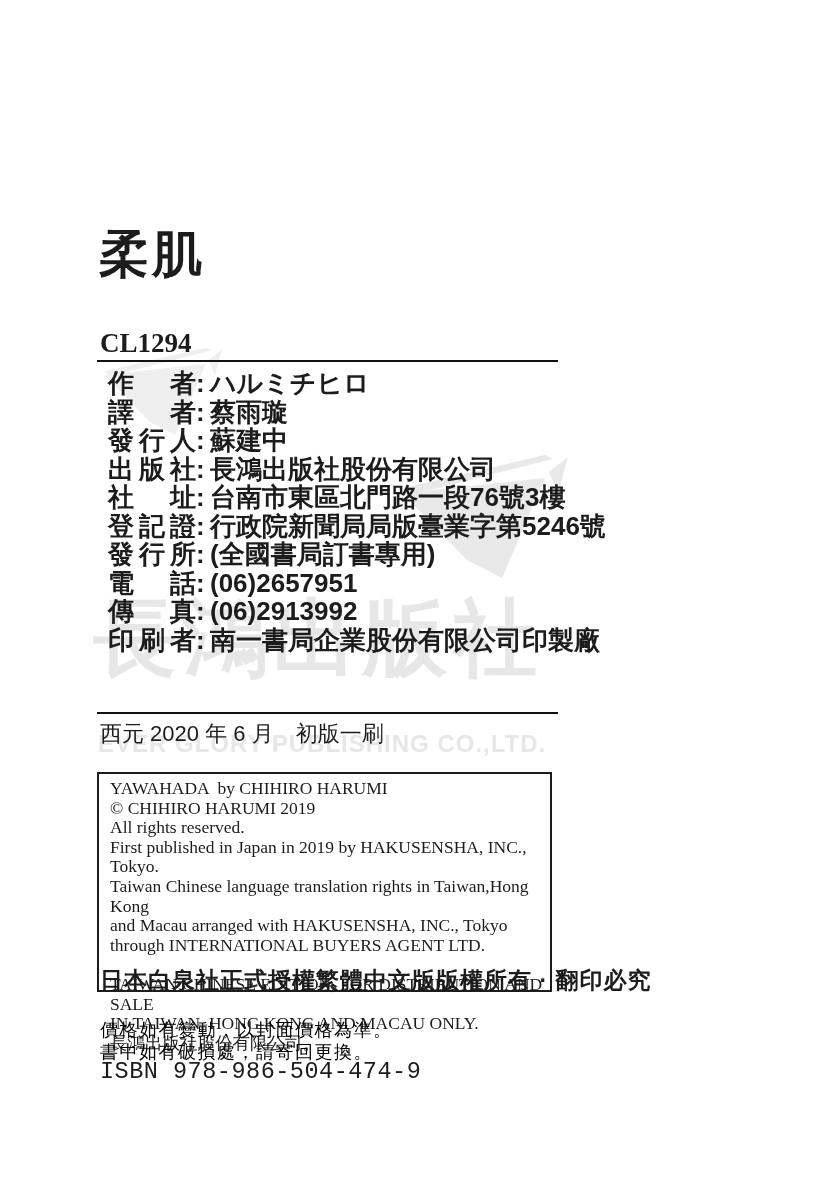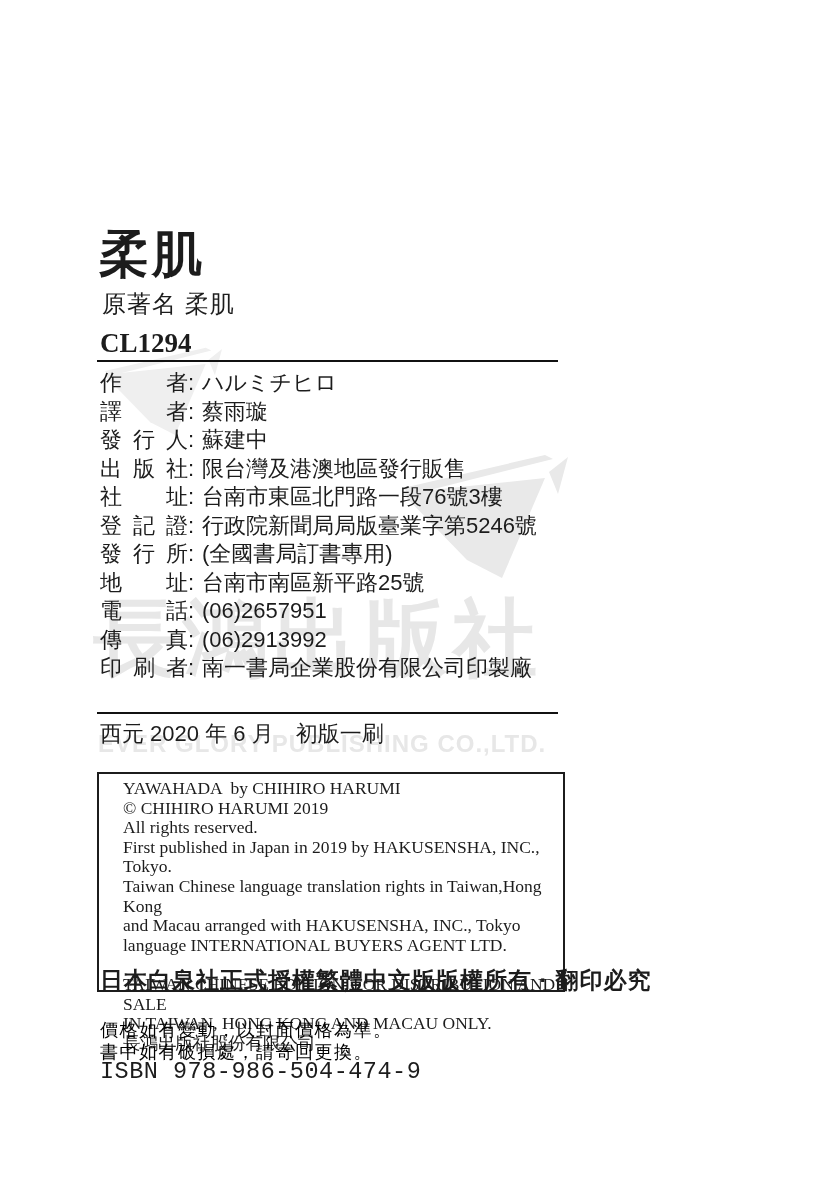--- a/index.html
+++ b/index.html
@@ -24,30 +24,30 @@
   .title{
     left:99px;top:226px;font-size:50px;line-height:1.15;font-weight:bold;
     letter-spacing:3px;margin:0;
   }
   .subtitle{left:102px;top:288px;font-size:24px;font-weight:500;letter-spacing:1px;}
   .code{left:100px;top:328px;font-size:27px;font-family:"Liberation Serif",serif;font-weight:bold;}
   .rule{left:97px;width:461px;height:0;border-top:2px solid #111;}
   .rule1{top:360px;}
   .rule2{top:712px;}
   .rows{left:100px;top:369px;width:460px;}
-  .row{height:28.5px;line-height:28.5px;font-size:22px;white-space:nowrap;font-weight:400;}
+  .row{height:28.5px;line-height:28.5px;font-size:26px;white-space:nowrap;font-weight:700;margin-left:8px;}
   .row .lbl{
     display:inline-block;width:88px;vertical-align:top;
     text-align:justify;text-align-last:justify;text-justify:inter-character;
   }
   .row .col{display:inline-block;width:14px;}
   .edition{left:100px;top:719px;font-size:22px;font-weight:400;white-space:pre-wrap;}
   .copybox{
     left:97px;top:772px;width:440px;height:206px;
-    border:2px solid #1c1c1c;padding:5px 0 5px 24px;
+    border:2px solid #1c1c1c;padding:5px 0 5px 11px;
     font-family:"Liberation Serif",serif;font-size:17.5px;
   }
   .copybox .bline{min-height:19.6px;line-height:19.6px;white-space:pre-wrap;}
   .license{
     left:100px;top:965px;width:462px;display:flex;
     font-size:23px;font-weight:bold;letter-spacing:1px;white-space:nowrap;
   }
   .note{
     left:100px;font-size:18px;font-family:"Liberation Serif",serif;
     letter-spacing:1.5px;color:#000000;white-space:nowrap;
@@ -68,49 +68,47 @@
   </svg>
   <svg class="wm" style="left:97px;top:341px" width="135" height="100" viewBox="0 0 190 140" aria-hidden="true">
     <path d="M11,42 L153,9 L161,13 L18,49 Z" fill="#efefef"></path>
     <path d="M157,26 L176,11 L166,48 Z" fill="#efefef"></path>
     <path d="M10,47 L153,32 L110,132 L75,114 Z" fill="#efefef"></path>
   </svg>
   <div class="wm wm-cjk">長鴻出版社</div>
   <div class="wm wm-en">EVER GLORY PUBLISHING CO.,LTD.</div>
 
   <h1 class="abs title">柔肌</h1>
-  <div class="abs subtitle">原著名 柔肌</div>
   <div class="abs code">CL1294</div>
   <div class="abs rule rule1"></div>
 
   <div class="abs rows">
     <div class="row"><span class="lbl">作者</span><span class="col">:</span><span class="val">ハルミチヒロ</span></div>
     <div class="row"><span class="lbl">譯者</span><span class="col">:</span><span class="val">蔡雨璇</span></div>
     <div class="row"><span class="lbl">發行人</span><span class="col">:</span><span class="val">蘇建中</span></div>
-    <div class="row"><span class="lbl">出版社</span><span class="col">:</span><span class="val">限台灣及港澳地區發行販售</span></div>
+    <div class="row"><span class="lbl">出版社</span><span class="col">:</span><span class="val">長鴻出版社股份有限公司</span></div>
     <div class="row"><span class="lbl">社址</span><span class="col">:</span><span class="val">台南市東區北門路一段76號3樓</span></div>
     <div class="row"><span class="lbl">登記證</span><span class="col">:</span><span class="val">行政院新聞局局版臺業字第5246號</span></div>
     <div class="row"><span class="lbl">發行所</span><span class="col">:</span><span class="val">(全國書局訂書專用)</span></div>
-    <div class="row"><span class="lbl">地址</span><span class="col">:</span><span class="val">台南市南區新平路25號</span></div>
     <div class="row"><span class="lbl">電話</span><span class="col">:</span><span class="val">(06)2657951</span></div>
     <div class="row"><span class="lbl">傳真</span><span class="col">:</span><span class="val">(06)2913992</span></div>
     <div class="row"><span class="lbl">印刷者</span><span class="col">:</span><span class="val">南一書局企業股份有限公司印製廠</span></div>
   </div>
 
   <div class="abs rule rule2"></div>
   <div class="abs edition">西元 2020 年 6 月　初版一刷</div>
 
   <div class="abs copybox">
     <div class="bline">YAWAHADA  by CHIHIRO HARUMI</div>
     <div class="bline">© CHIHIRO HARUMI 2019</div>
     <div class="bline">All rights reserved.</div>
     <div class="bline">First published in Japan in 2019 by HAKUSENSHA, INC., Tokyo.</div>
     <div class="bline">Taiwan Chinese language translation rights in Taiwan,Hong Kong</div>
     <div class="bline">and Macau arranged with HAKUSENSHA, INC., Tokyo</div>
-    <div class="bline">language INTERNATIONAL BUYERS AGENT LTD.</div>
+    <div class="bline">through INTERNATIONAL BUYERS AGENT LTD.</div>
     <div class="bline"></div>
     <div class="bline">TAIWAN CHINESE EDITION, FOR DISTRIBUTION AND SALE</div>
     <div class="bline">IN TAIWAN, HONG KONG AND MACAU ONLY.</div>
     <div class="bline">長鴻出版社股份有限公司。</div>
   </div>
 
   <div class="abs license">
     <span>日本白泉社正式授權繁體中文版</span>
     <span>版權所有 · 翻印必究</span>
   </div>

